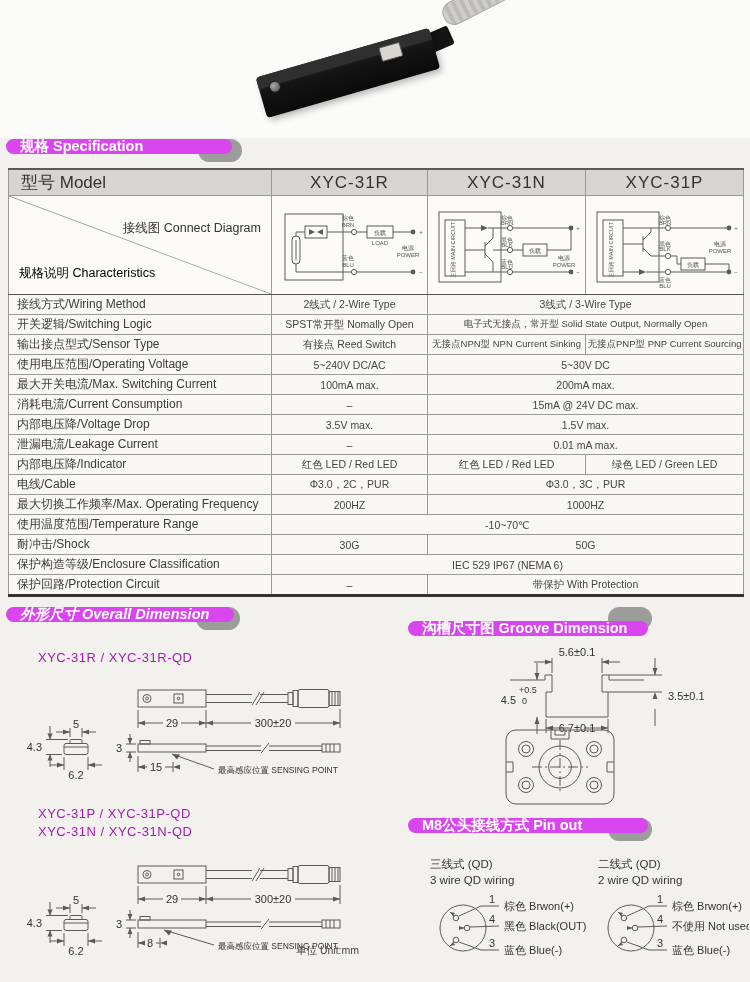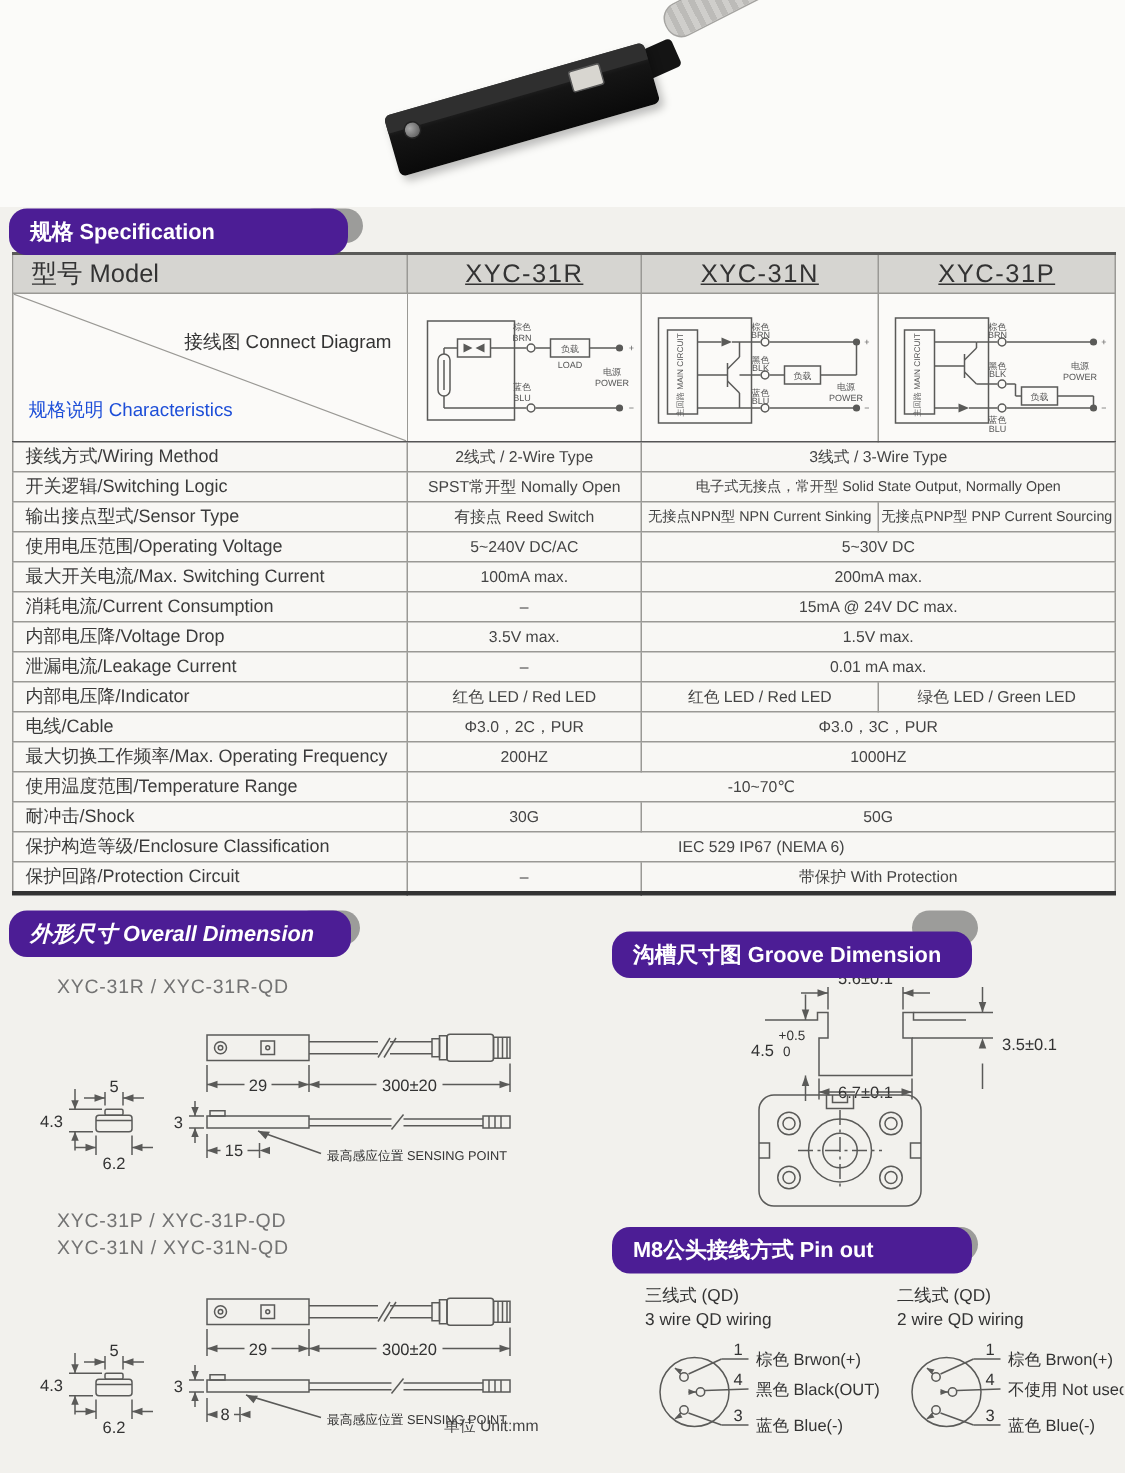--- a/index.html
+++ b/index.html
@@ -5,37 +5,37 @@
   html,body{margin:0;padding:0;}
   body{font-family:"Liberation Sans","DejaVu Sans",sans-serif;background:#e8e7e3;}
   .page{position:relative;width:750px;height:982px;background:#f2f1ed;overflow:hidden;margin:0 auto;color:#3b3b3b;}
   .photo-strip{position:absolute;left:0;top:0;width:750px;height:138px;background:#fbfbf9;}
   .sensor-body{position:absolute;left:258px;top:52px;width:180px;height:42px;background:linear-gradient(180deg,#3a3a3a 0%,#151515 35%,#0a0a0a 100%);border-radius:4px;transform:rotate(-16deg);box-shadow:2px 4px 6px rgba(0,0,0,0.25);}
   .sensor-top{position:absolute;left:0;top:0;width:100%;height:12px;background:#2f2f2f;border-radius:4px 4px 0 0;}
   .sensor-window{position:absolute;right:32px;top:5px;width:20px;height:13px;background:#d8d6d0;border-radius:2px;border:1px solid #555;}
   .sensor-screw{position:absolute;left:10px;top:8px;width:10px;height:10px;border-radius:50%;background:radial-gradient(circle at 35% 35%,#a8a8a8,#4d4d4d);border:1px solid #222;}
   .sensor-ferrule{position:absolute;left:424px;top:30px;width:28px;height:20px;background:#141414;border-radius:3px;transform:rotate(-24deg);}
   .sensor-cable{position:absolute;left:444px;top:6px;width:92px;height:22px;border-radius:11px;transform:rotate(-27deg);transform-origin:left center;background:repeating-linear-gradient(90deg,#cfcecb 0 4px,#bcbbb8 4px 8px);border:1px solid #a5a4a1;}
-  .secbar{position:absolute;height:31px;background:#4c1d95;border-radius:12px;color:#fff;display:flex;align-items:center;padding:0 14px;font-size:14.5px;font-weight:bold;box-sizing:border-box;z-index:2;}
+  .secbar{position:absolute;height:15px;background:#d946ef;border-radius:12px;color:#fff;display:flex;align-items:center;padding:0 14px;font-size:14.5px;font-weight:bold;box-sizing:border-box;z-index:2;}
   .secbar-tab{position:absolute;height:23px;width:44px;background:#9c9c9a;border-radius:12px;z-index:1;}
   table.spec{position:absolute;left:8px;top:168px;width:735px;border-collapse:collapse;table-layout:fixed;background:#f8f7f4;border-top:2px solid #5a5a58;border-bottom:3px solid #333;border-left:1px solid #9a9995;border-right:1px solid #9a9995;}
   table.spec td,table.spec th{border:1px solid #9a9995;font-weight:normal;overflow:hidden;white-space:nowrap;}
   tr.head th{height:21px;background:#d6d5d1;font-size:17px;color:#333;}
   th.model-lbl{text-align:left;padding-left:12px;}
-  tr.head th.model{letter-spacing:1px;text-decoration:underline;}
+  tr.head th.model{letter-spacing:1px;}
   tr.diag-row td{height:98px;background:#fbfaf8;border-bottom:1.5px solid #555;padding:0;}
   td.diag-cell{position:relative;}
   .diag-line{position:absolute;left:0;top:0;width:100%;height:100%;}
   .diag-top{position:absolute;top:24px;right:10px;font-size:12.5px;color:#333;}
-  .diag-bot{position:absolute;bottom:12px;left:10px;font-size:12.5px;color:#1d4ed8;}
+  .diag-bot{position:absolute;bottom:12px;left:10px;font-size:12.5px;color:#000000;}
   td.lbl{height:16px;font-size:12px;text-align:left;padding-left:8px;color:#3b3b3b;}
   td.val{height:16px;font-size:10.5px;text-align:center;color:#444;}
   .ckt{display:block;margin:0 auto;}
   .ckt text{font-size:6px;fill:#555;}
-  .dwg-title{position:absolute;font-size:13px;color:#737373;letter-spacing:0.5px;}
+  .dwg-title{position:absolute;font-size:13px;color:#a21caf;letter-spacing:0.5px;}
   .dim text{fill:#333;}
   .note{position:absolute;font-size:10.5px;color:#444;}
   .pin-title{position:absolute;font-size:11.5px;color:#333;line-height:16px;}
   svg .thin{stroke:#5a5a58;fill:none;stroke-width:1;}
   svg .fillc{fill:#5a5a58;stroke:none;}
 </style>
 </head>
 <body>
 
 <div class="page">

